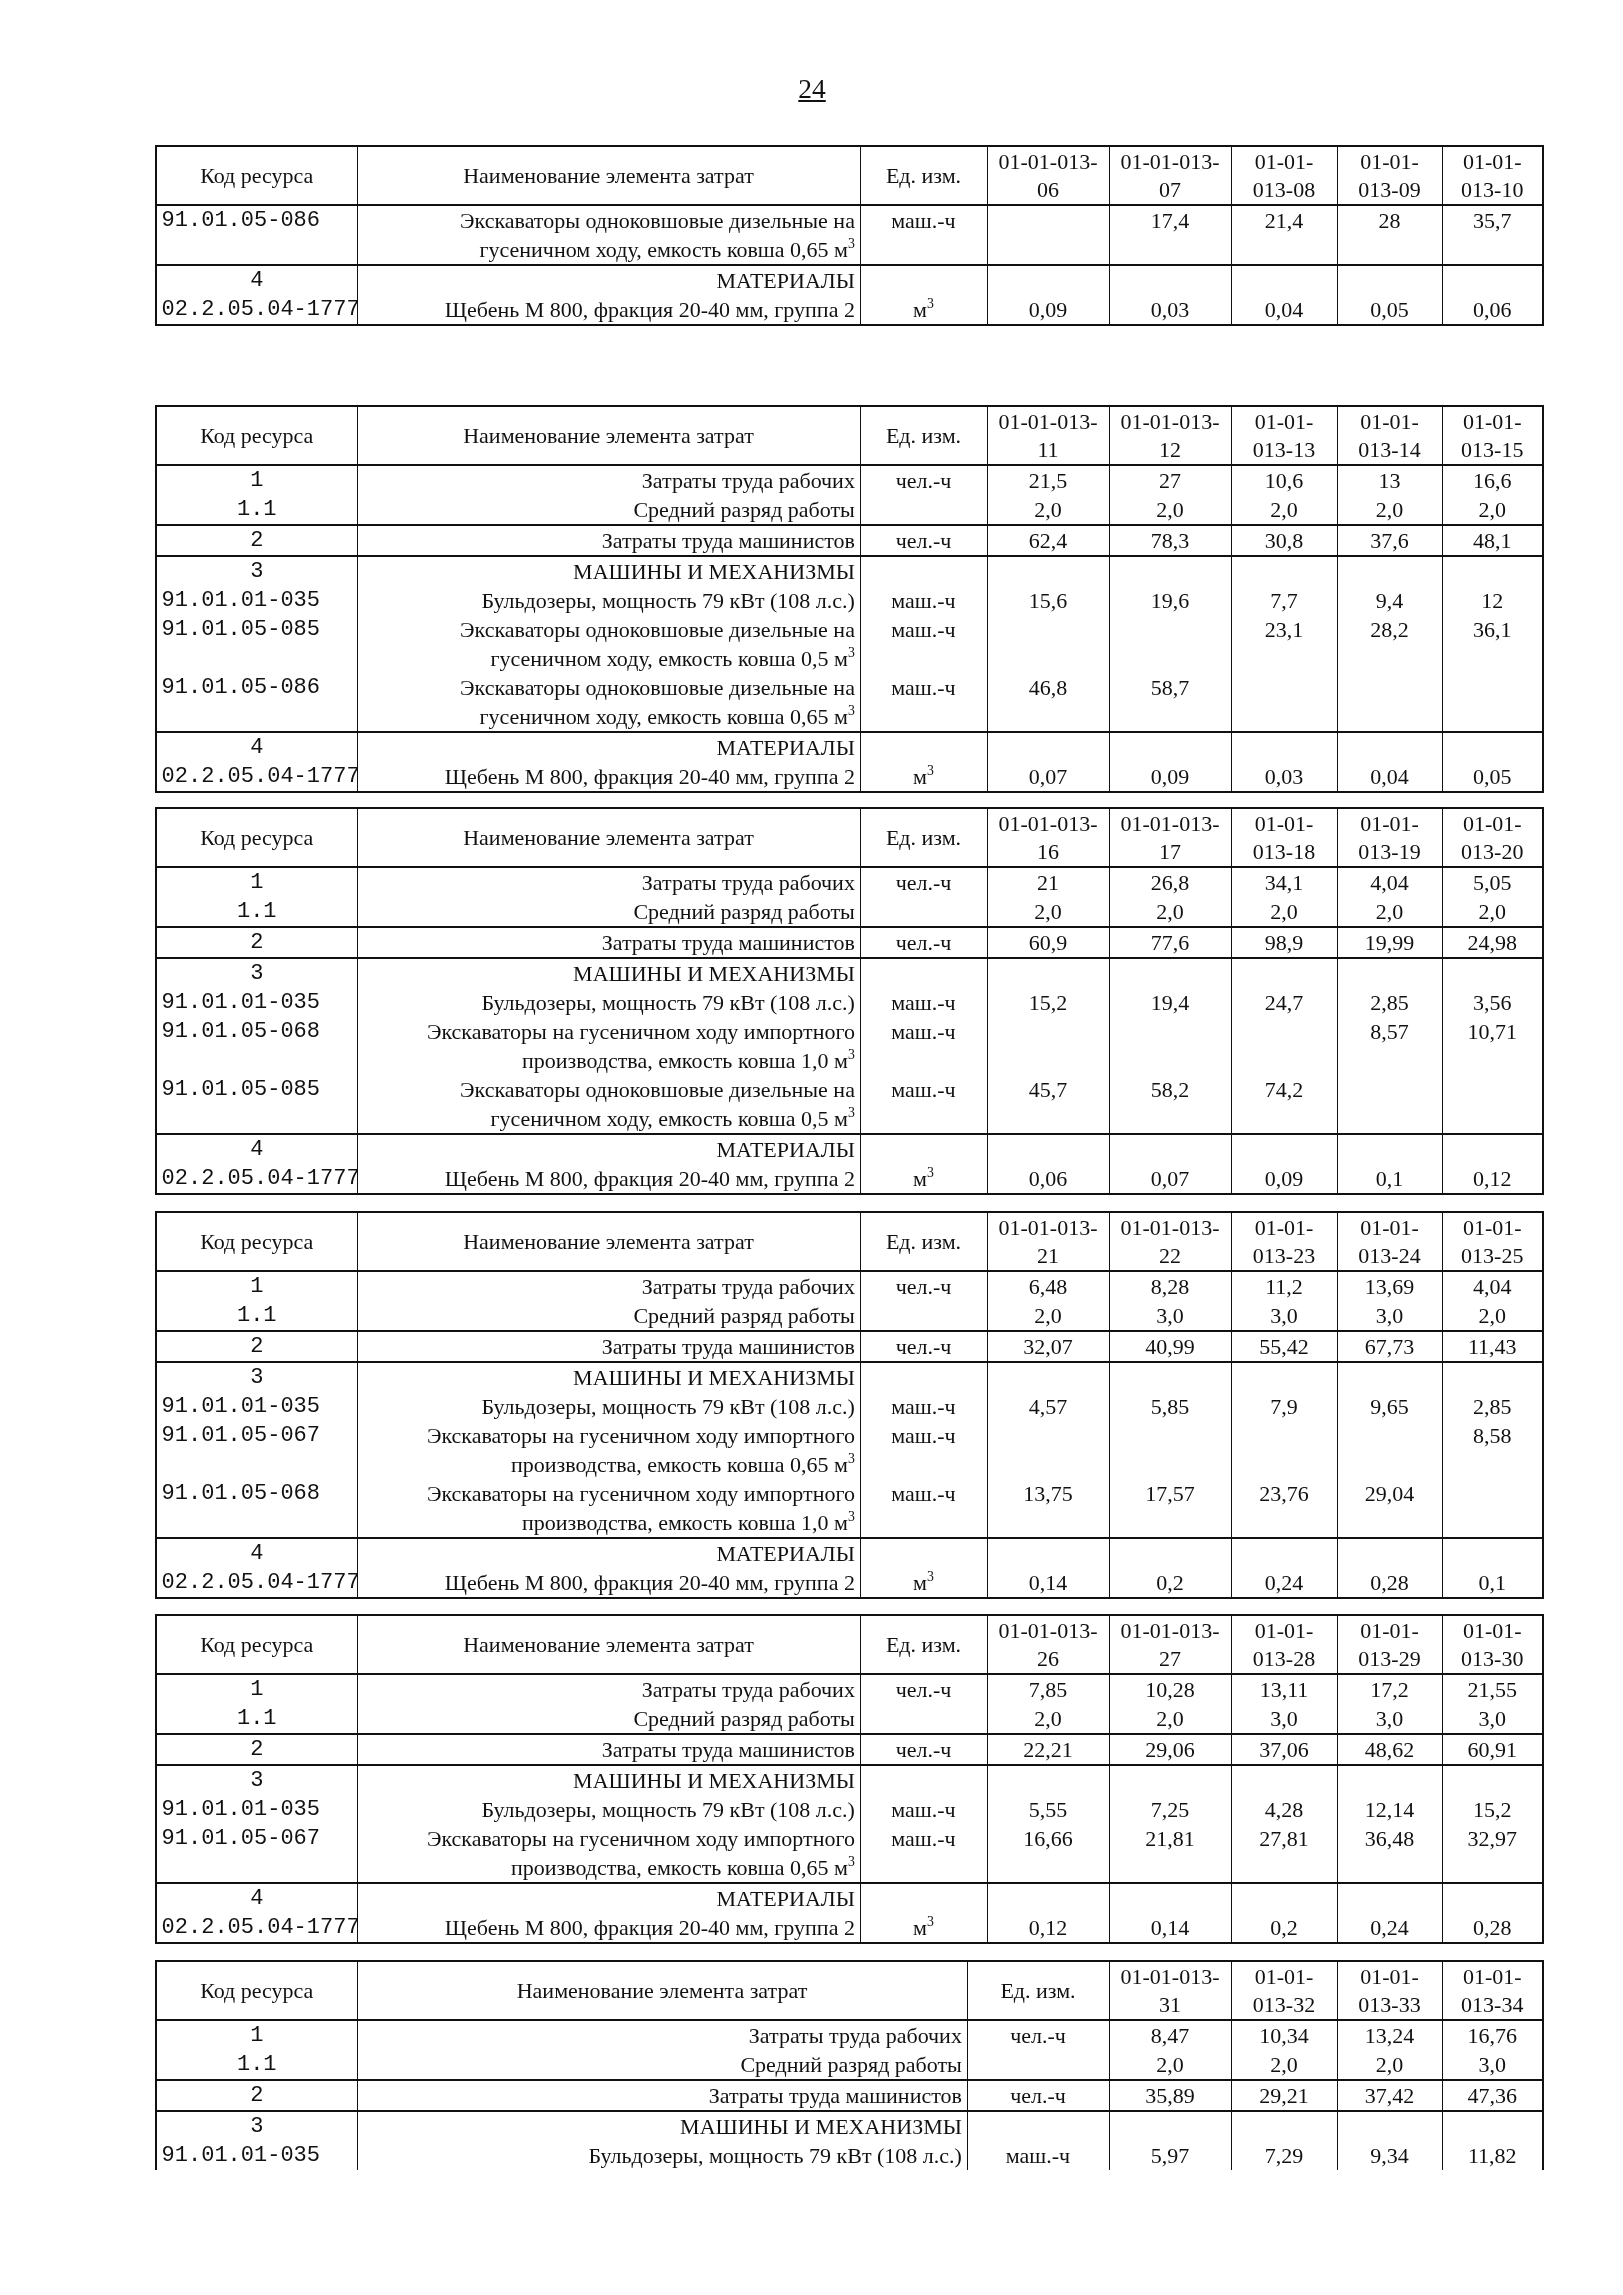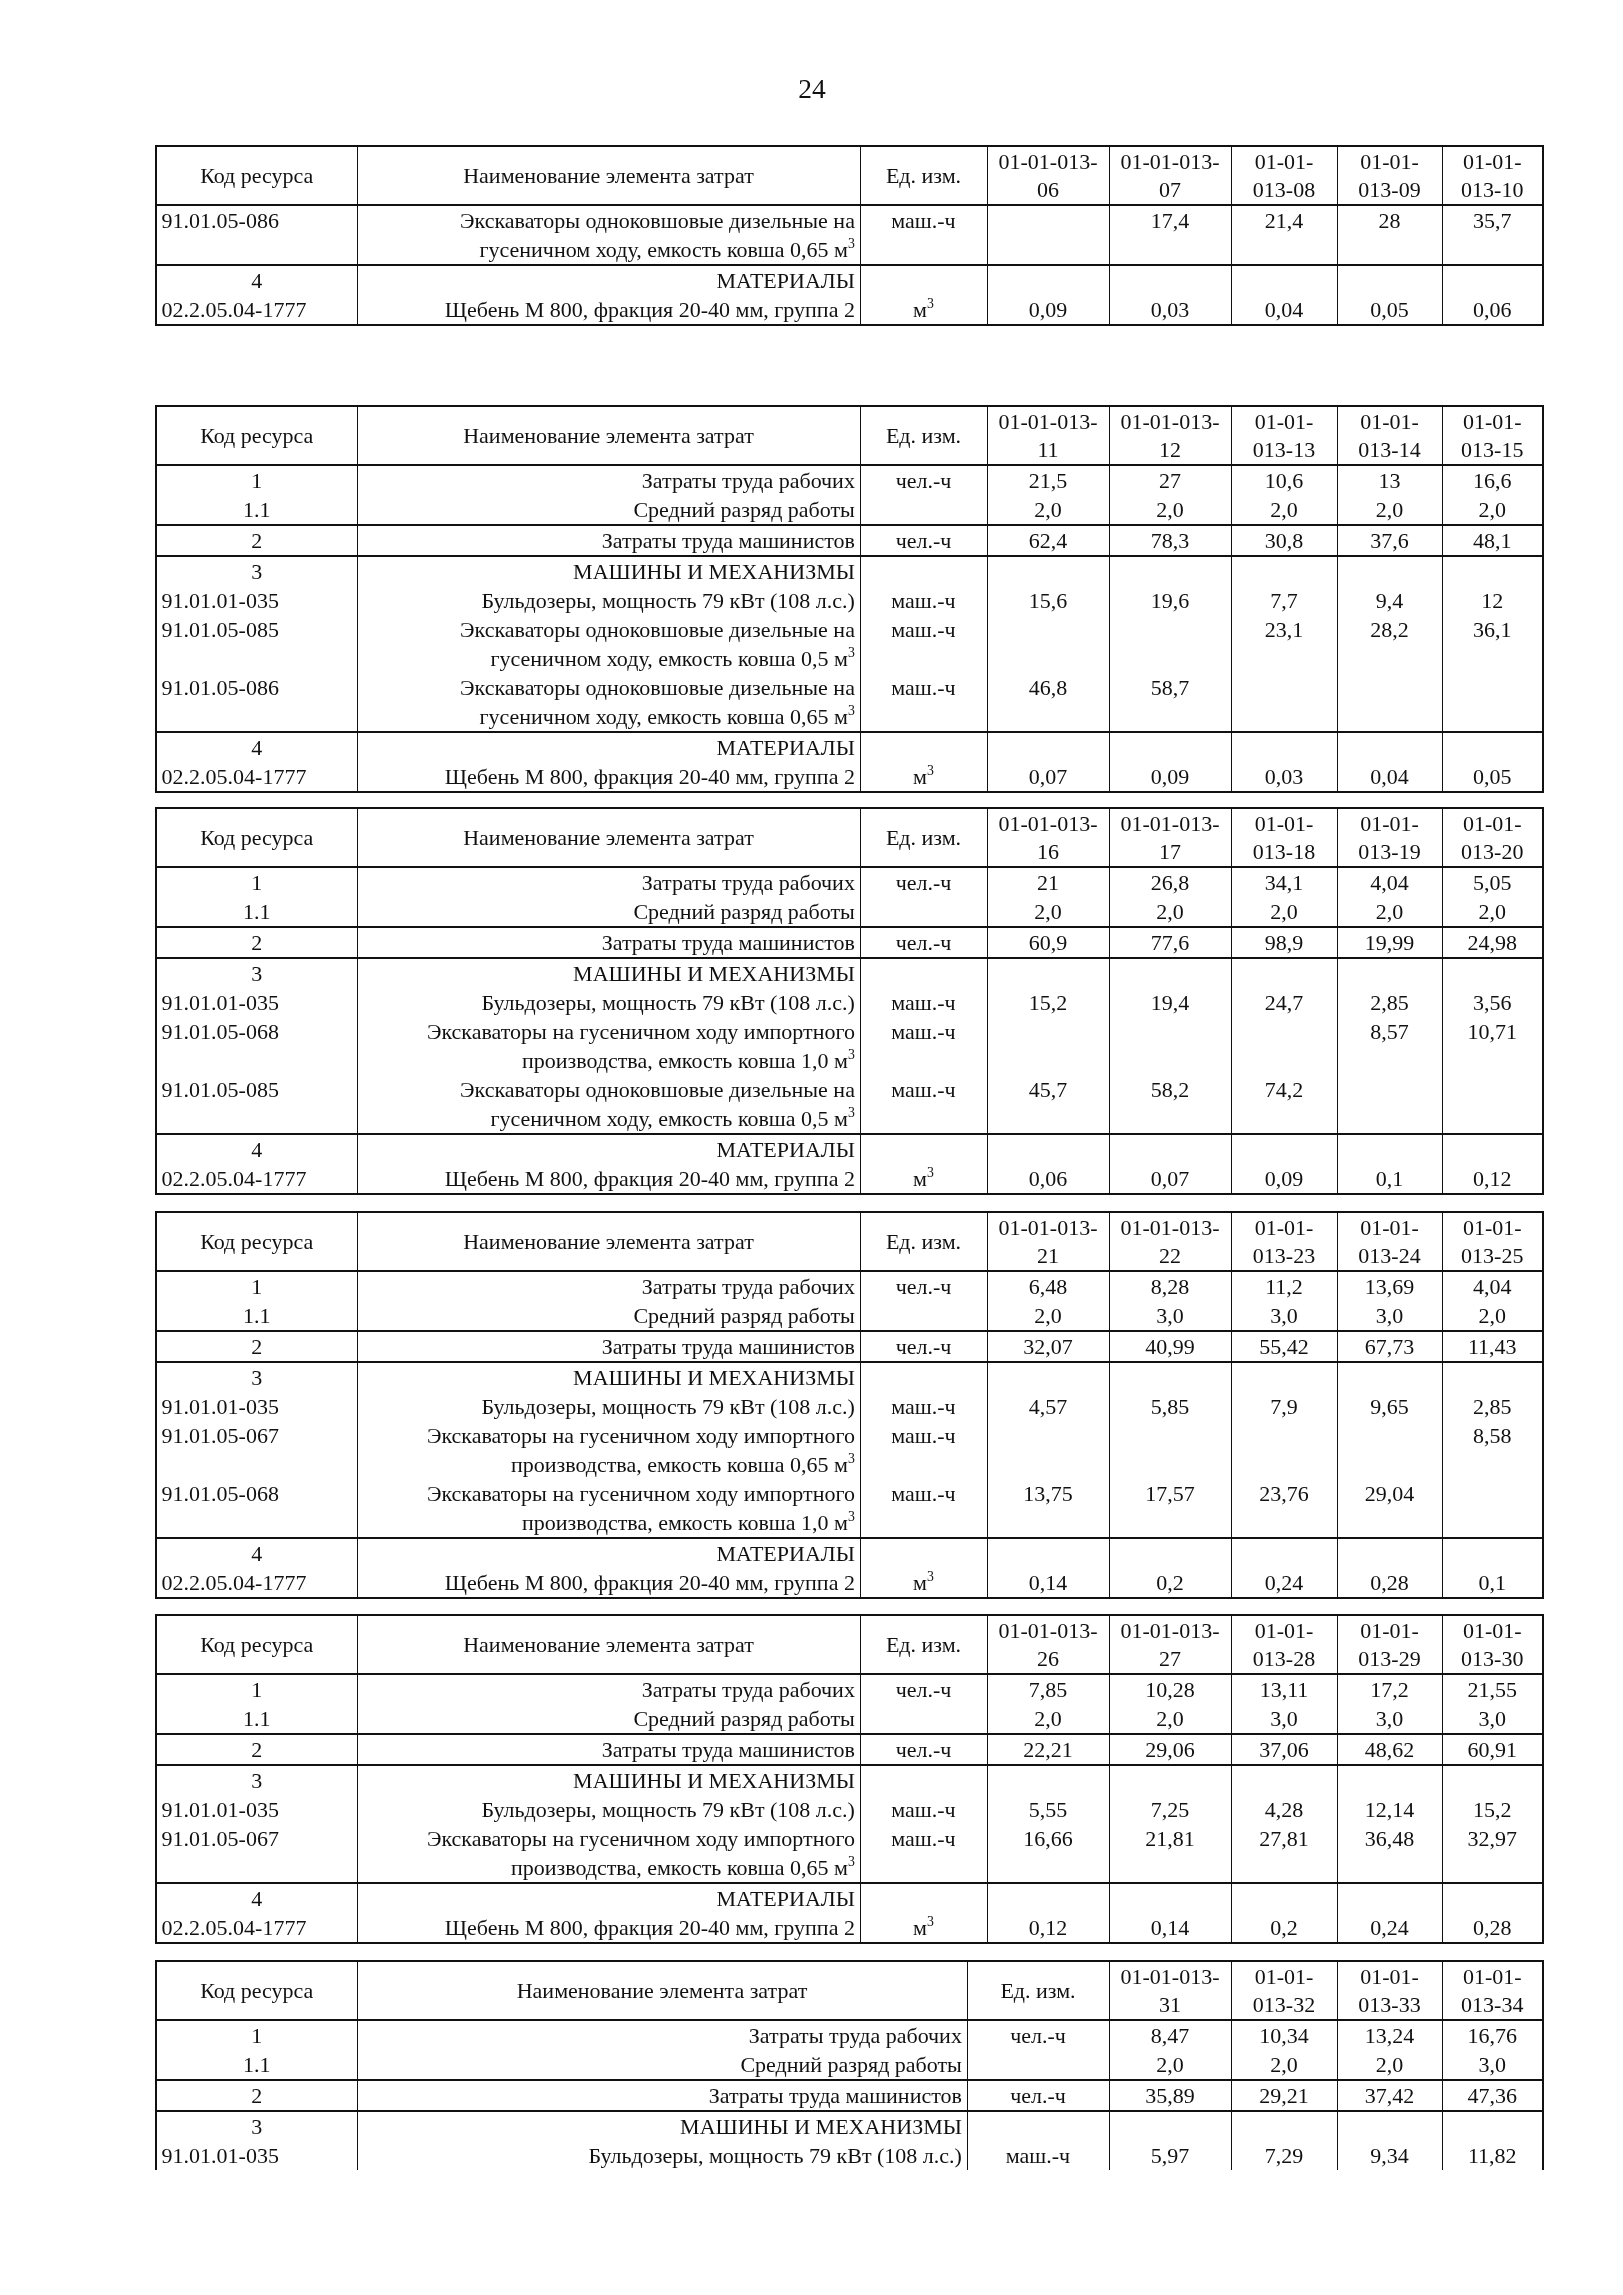--- a/index.html
+++ b/index.html
@@ -5,40 +5,40 @@
   html, body { margin: 0; padding: 0; background: #ffffff; }
   body {
     width: 1624px; height: 2295px; position: relative; overflow: hidden;
     font-family: "Liberation Serif", "DejaVu Serif", serif;
     color: #111111;
     font-size: 22px;
     line-height: 29px;
   }
   .page-number {
     position: absolute; top: 73px; left: 0; width: 1624px;
-    text-align: center; font-size: 27.5px; line-height: 31px;
+    text-align: center; font-size: 27.5px; line-height: 31px; text-decoration: underline;
   }
   .tbl {
     position: absolute; left: 155px; width: 1387px;
     border-collapse: collapse; table-layout: fixed;
     border: 2.3px solid #111;
   }
   .tbl.open-bottom { border-bottom: none; }
   .tbl td, .tbl th {
     border-left: 1.5px solid #111; border-right: 1.5px solid #111;
     padding: 0 4.6px; vertical-align: top; font-weight: normal;
     white-space: nowrap; overflow: visible;
   }
   .tbl thead th {
     height: 57px; vertical-align: middle; text-align: center;
     border-bottom: 2.3px solid #111; line-height: 28px; white-space: normal;
   }
   .tbl tbody.sec { border-top: 2.3px solid #111; }
   .tbl tbody.sec:first-of-type { border-top: none; }
-  .c-code { text-align: left; }
+  .c-code { text-align: left; font-family: Liberation Mono, monospace; }
   .c-code.num { text-align: center; }
   .c-name { text-align: right; white-space: normal !important; }
   .c-unit { text-align: center; }
   .c-val { text-align: center; }
   .b { font-weight: bold; }
   sup { font-size: 13.8px; line-height: 0; vertical-align: 9.2px; }
 </style>
 </head>
 <body>
 

